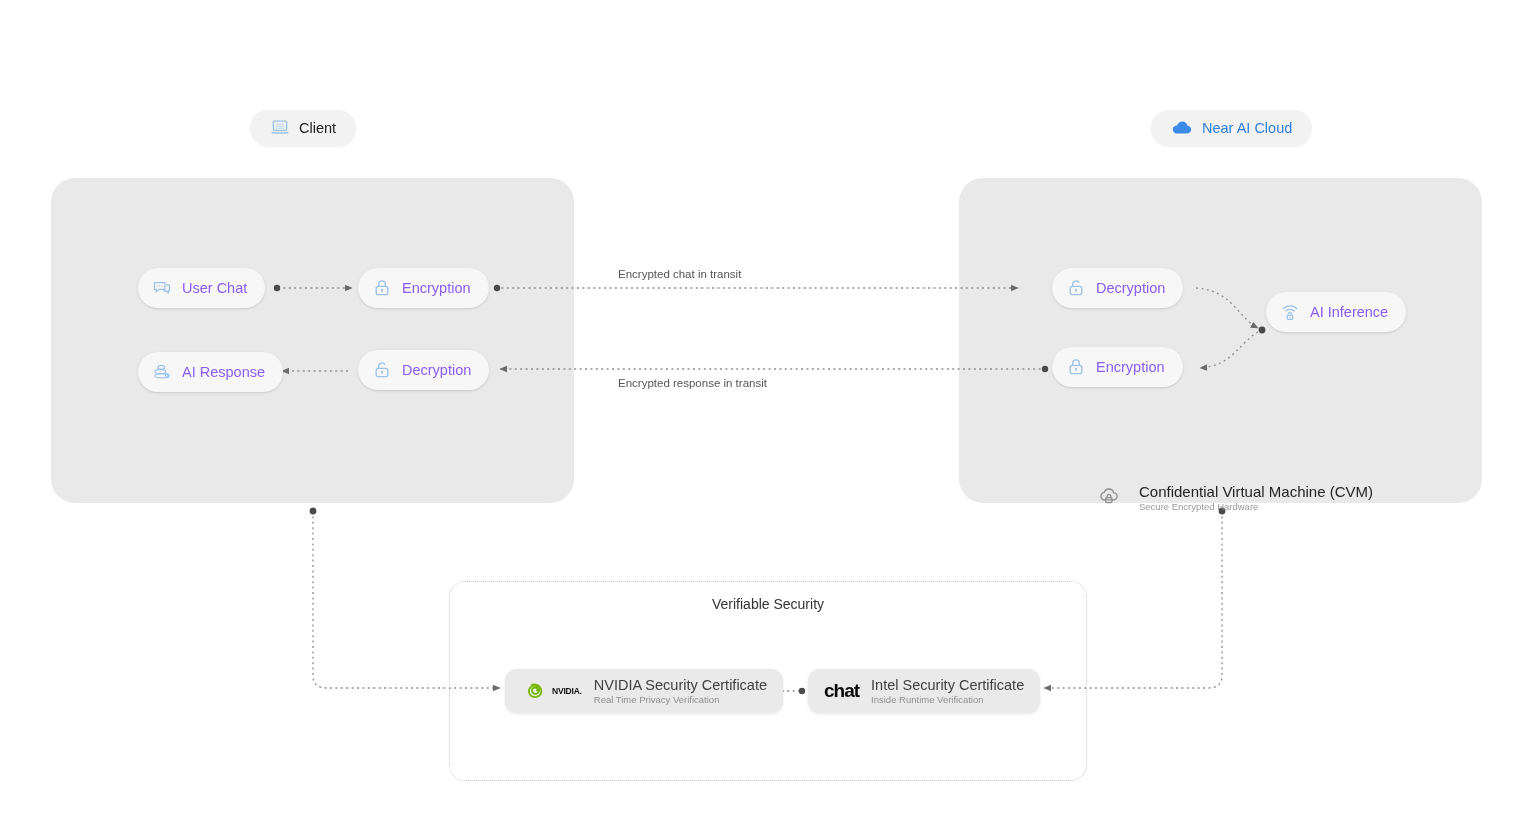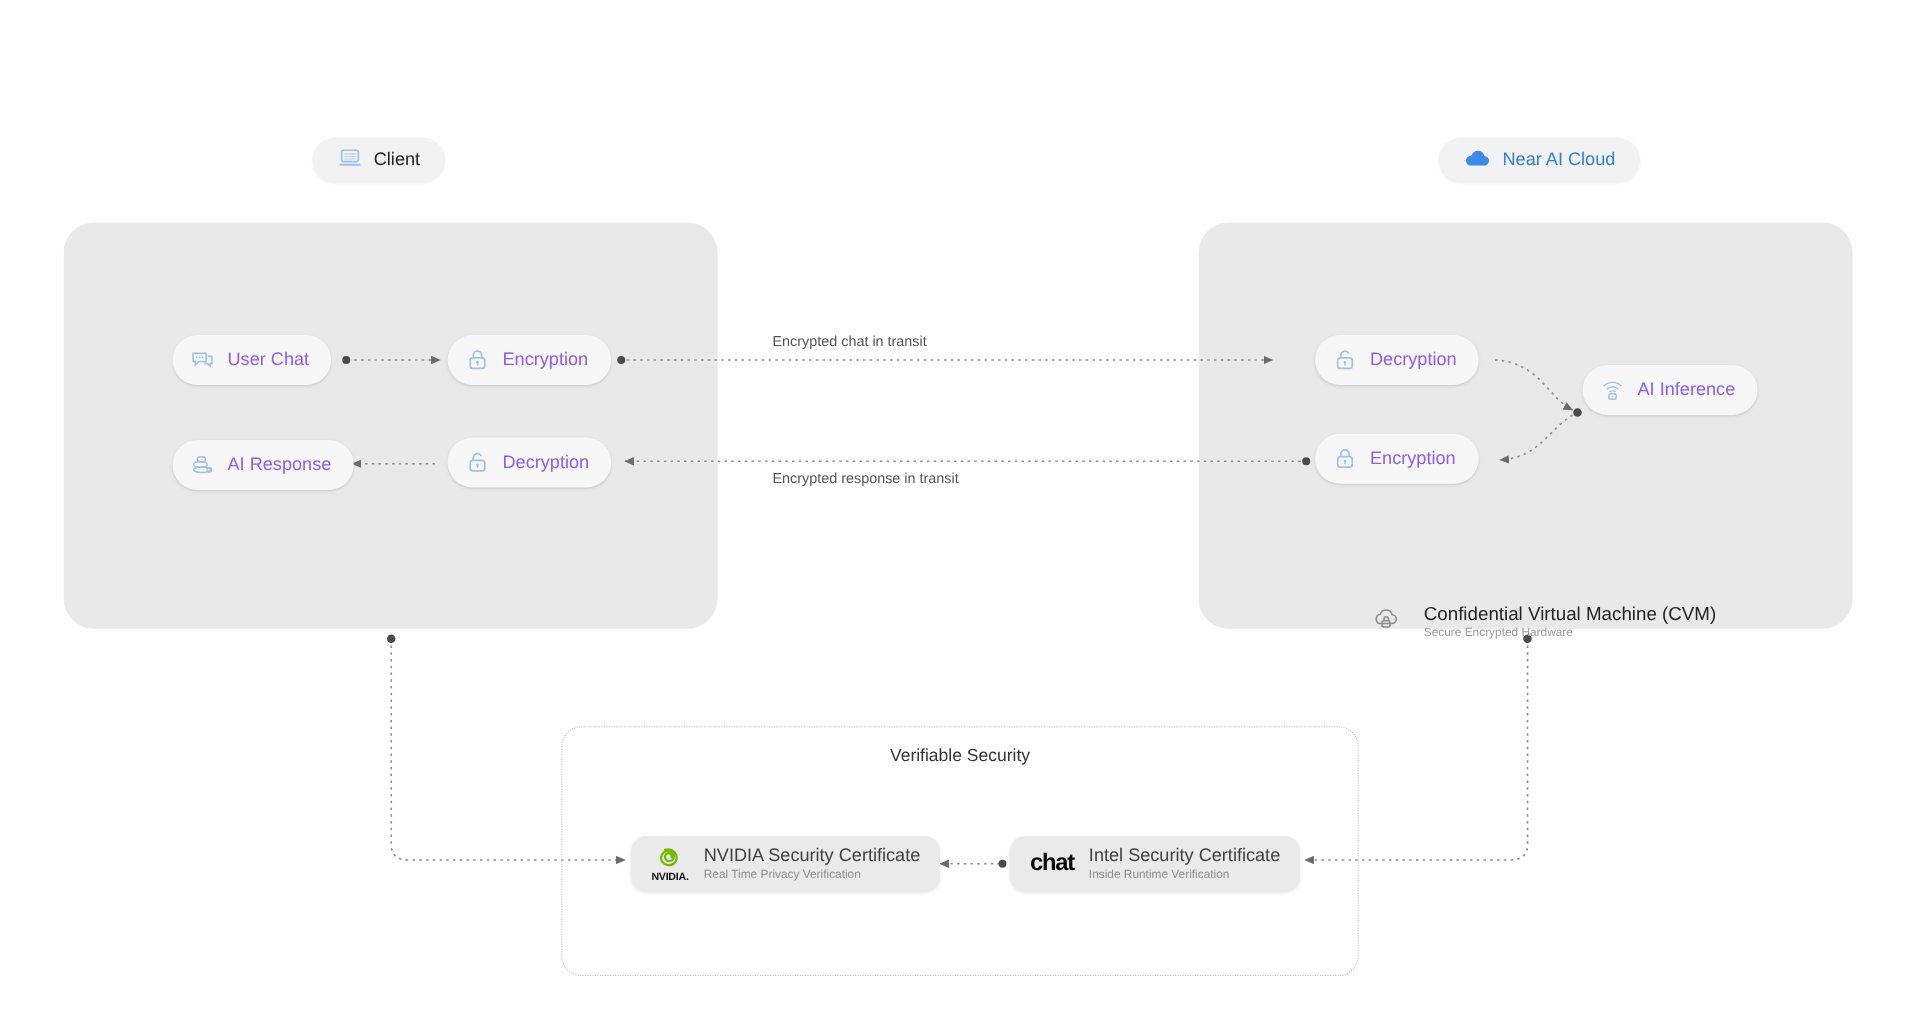--- a/index.html
+++ b/index.html
@@ -90,21 +90,21 @@
     background: #eaeaea; border-radius: 12px;
     box-shadow: 0 1px 3px rgba(0,0,0,.10);
   }
   .cert .ctxt { display: flex; flex-direction: column; gap: 1px; }
   .cert .c1 { font-size: 14.5px; color: #404040; white-space: nowrap; }
   .cert .c2 { font-size: 9.5px; color: #8e8e8e; white-space: nowrap; }
   #cert-nvidia { left: 505px; top: 669px; }
   #cert-intel  { left: 808px; top: 669px; }
 
   
-  .nv { display: flex; flex-direction: column; align-items: center; gap: 1px; }
+  .nv { display: flex; align-items: center; gap: 1px; }
   .nv .nvword {
     font-family: "Liberation Sans", sans-serif;
     font-size: 8.5px; font-weight: bold; color: #111; letter-spacing: -0.2px;
   }
   
   .intelword {
     font-size: 19px; font-weight: bold; color: #0a0a0a;
     letter-spacing: -1px; font-family: "Liberation Sans", sans-serif;
   }
 

